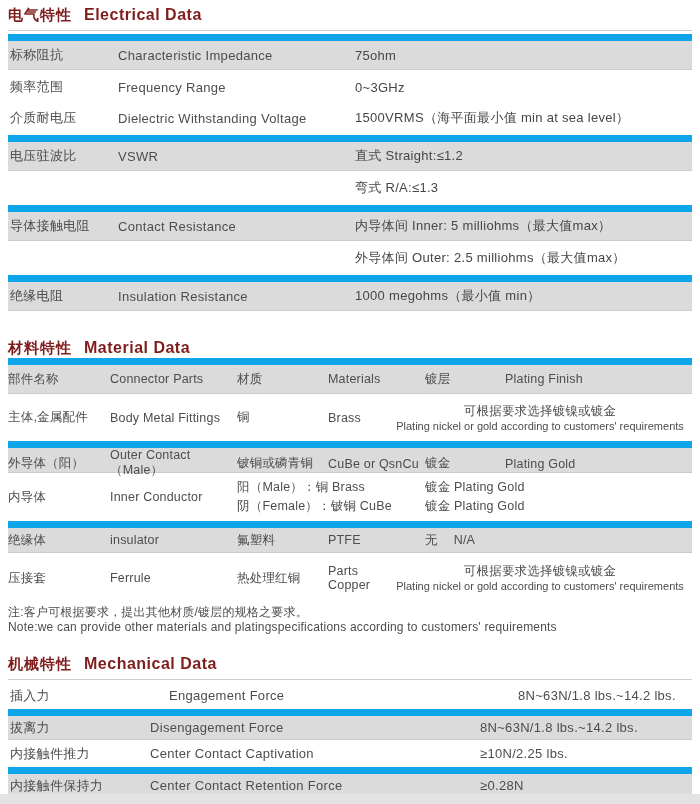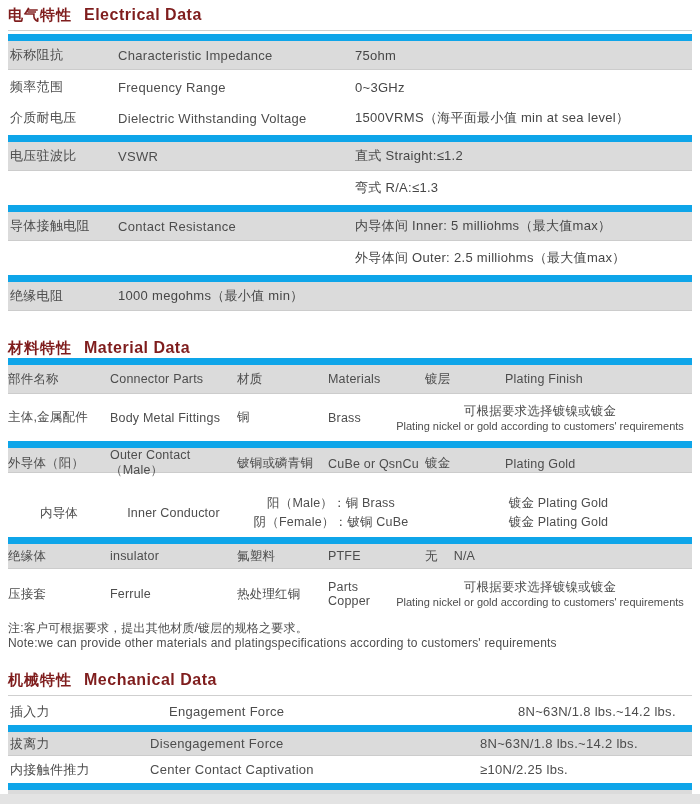--- a/index.html
+++ b/index.html
@@ -34,21 +34,21 @@
     align-items:center; font-size:12.5px; letter-spacing:0.2px;
   }
   .mhead { height:28px; margin-top:0; }
   .mrow-std { height:24px; margin-top:3px; }
   .mrow-plate2 {
     display:grid; grid-template-columns:102px 127px 91px 60px 1fr;
     align-items:center; min-height:41px; margin-top:3px; font-size:12.5px; letter-spacing:0.2px;
   }
   .mrow-dual {
     display:grid; grid-template-columns:102px 127px 188px 1fr;
-    align-items:center; min-height:42px; margin-top:19px; font-size:12.5px; letter-spacing:0.2px;text-align:center;
+    align-items:center; min-height:42px; margin-top:3px; font-size:12.5px; letter-spacing:0.2px;
   }
   .two-line { display:flex; flex-direction:column; justify-content:center; text-align:center; }
   .two-line .l1 { font-size:12.5px; line-height:17px; }
   .two-line .l2 { font-size:11px; line-height:13px; letter-spacing:0; white-space:nowrap; }
   .stack { display:flex; flex-direction:column; justify-content:center; }
   .stack span { line-height:19px; }
   .inline-pair { display:flex; gap:16px; align-items:center; }
   .m-note { margin-top:5px; font-size:12px; line-height:15px; letter-spacing:0.2px; }
 
   
@@ -102,20 +102,21 @@
       <span class="c2">Contact Resistance</span>
       <span class="c3">内导体间 Inner: 5 milliohms（最大值max）</span>
     </div>
     <div class="erow">
       <span class="c1"></span>
       <span class="c2"></span>
       <span class="c3">外导体间 Outer: 2.5 milliohms（最大值max）</span>
     </div>
     <div class="erow shade">
       <span class="c1">绝缘电阻</span>
+      <span class="c2">Insulation Resistance</span>
       <span class="c3">1000 megohms（最小值 min）</span>
     </div>
   </section>
 
   <section class="m-section">
     <div class="sec-title">
       <span class="t-cn">材料特性</span>
       <span class="t-en">Material Data</span>
     </div>
 

